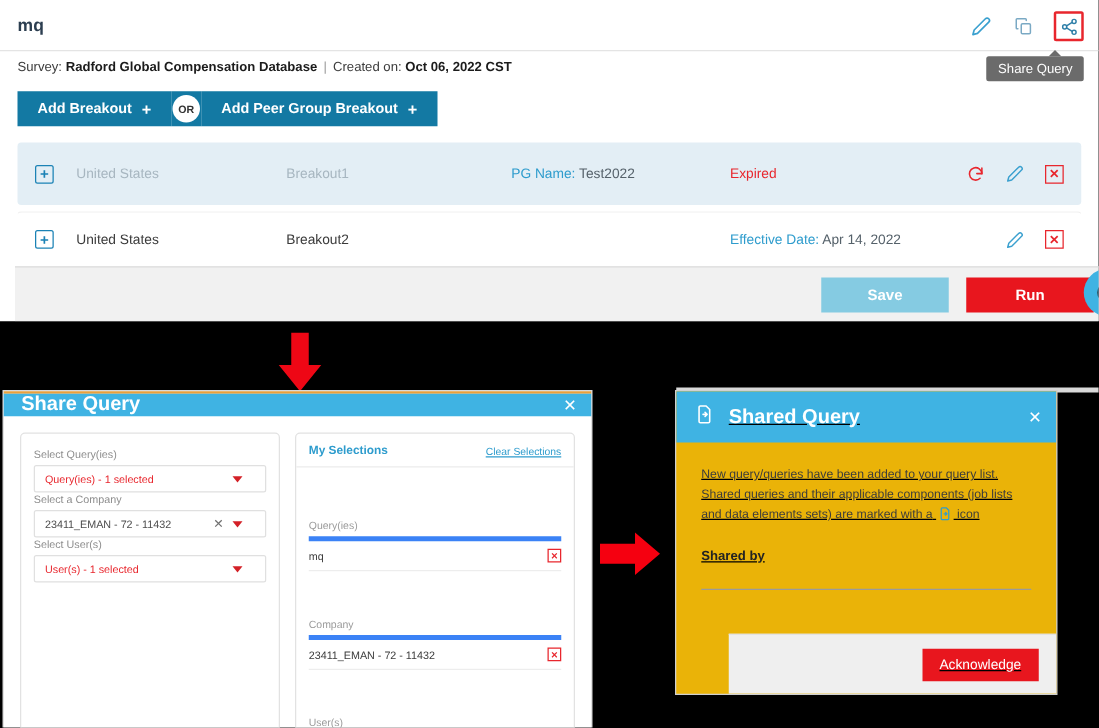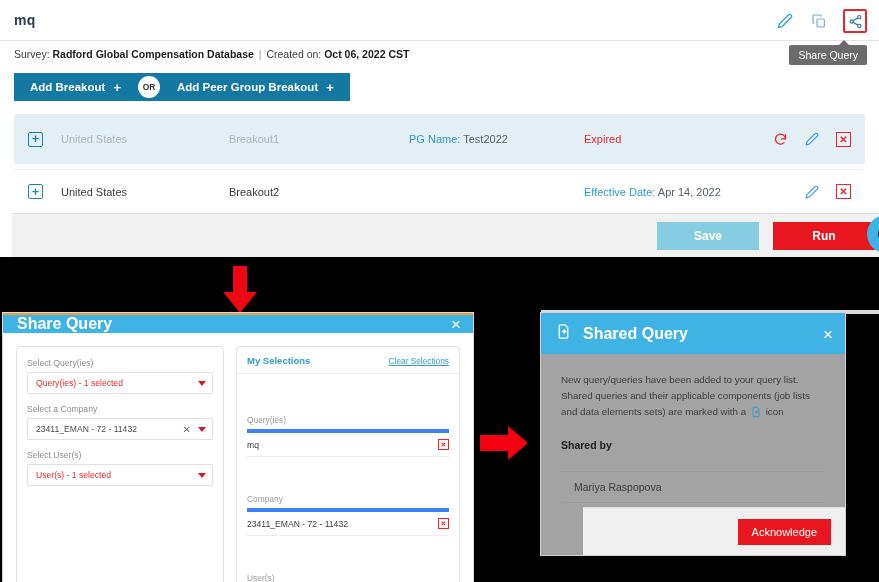--- a/index.html
+++ b/index.html
@@ -151,22 +151,22 @@
   }
   .share-body { flex: 1; display: flex; gap: 12px; padding: 13px 13px 8px 13px; }
   .panel {
     border: 1px solid #e2e2e2; border-radius: 4px; background: #fff;
   }
   .panel-left { width: 208px; padding: 11px 10px; }
   .panel-right { flex: 1; }
   .fld-label { font-size: 8.6px; color: #8d8d8d; margin-bottom: 4px; }
   .fld {
     height: 22px; border: 1px solid #e0e0e0; border-radius: 2px;
-    display:flex; align-items:center; padding: 0 6px 0 8px;
-    font-size: 8.6px; margin-bottom: 10px; cursor: pointer; position: relative;
+    display:flex; align-items:center; padding: 0 18px 0 8px;
+    font-size: 8.6px; cursor: pointer; position: relative;
   }
   .fld .v-red { color:#e8262d; }
   .fld .v-dark { color:#4d4d4d; }
   .fld .sp { margin-left: auto; display:flex; align-items:center; gap: 7px; }
   .caret {
     width: 0; height: 0; border-left: 4px solid transparent; border-right: 4px solid transparent;
     border-top: 5px solid #d32027;
   }
   .x-clear { color:#707070; font-size: 10px; font-weight: 300; }
 
@@ -193,22 +193,22 @@
   }
   .btn-share {
     background: #e8161e; color:#fff; font-size: 11px; font-weight:bold;
     width: 86px; height: 26px; display:flex; align-items:center; justify-content:center;
     cursor:pointer;
   }
 
   
   .dlg-shared {
     position: absolute; left: 541px; top: 313px; width: 304px; height: 242px;
-    background: #a3a3a3; box-shadow: 0 0 0 1px #d0d0d0;
-    display: flex; flex-direction: column; overflow: hidden;
+    background: #eab308; box-shadow: 0 0 0 1px #d0d0d0;
+    display: flex; flex-direction: column; overflow: hidden; text-decoration: underline;
   }
   .dlg-shared .dlg-head {
     background: #3fb3e3; height: 41px; display:flex; align-items:center; gap: 11px;
     padding: 0 14px; position: relative;
   }
   .dlg-shared .dlg-head h2 { color:#fff; font-size:16px; font-weight:bold; }
   .shared-body { flex: 1; padding: 18px 20px 0 20px; }
   .shared-text { font-size: 9.8px; color: #3c3c3c; line-height: 1.62; }
   .inline-ico { display:inline-block; vertical-align:-3px; margin: 0 1px; }
   .shared-by-h {
@@ -455,21 +455,20 @@
           <svg width="12" height="12" viewBox="0 0 24 24" fill="none" stroke="#2e9ccd" stroke-width="2" stroke-linejoin="round" stroke-linecap="round">
             <path d="M14 2.5H7.5A1.5 1.5 0 0 0 6 4v16a1.5 1.5 0 0 0 1.5 1.5h9A1.5 1.5 0 0 0 18 20V6.5L14 2.5z"></path>
             <polyline points="10.5 12 14.5 12"></polyline>
             <polyline points="12.8 9.8 15 12 12.8 14.2"></polyline>
           </svg>
         </span>
         <span>icon</span>
       </div>
 
       <div class="shared-by-h">Shared by</div>
-      <div class="shared-by-v">Mariya Raspopova</div>
     </div>
 
     <div class="shared-foot">
       <div class="btn-ack">Acknowledge</div>
     </div>
   </div>
 
 </div>
 
 </body></html>

